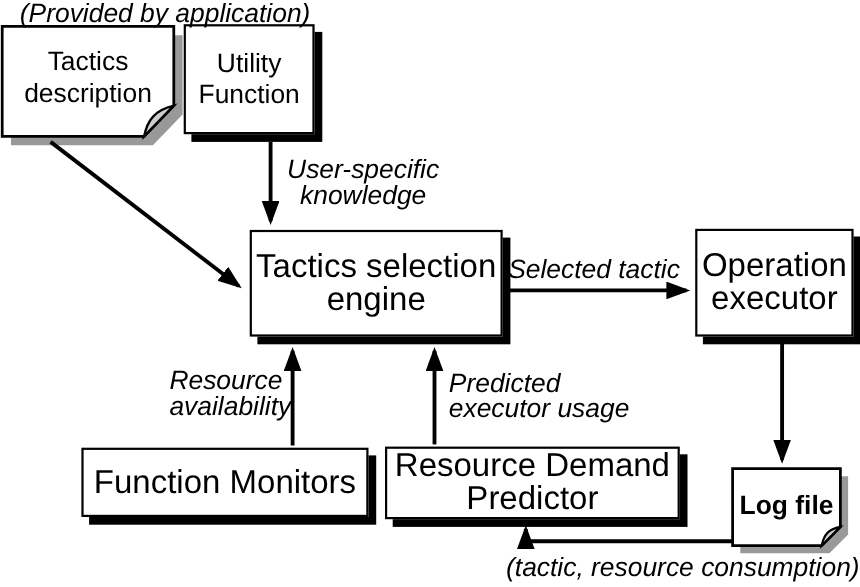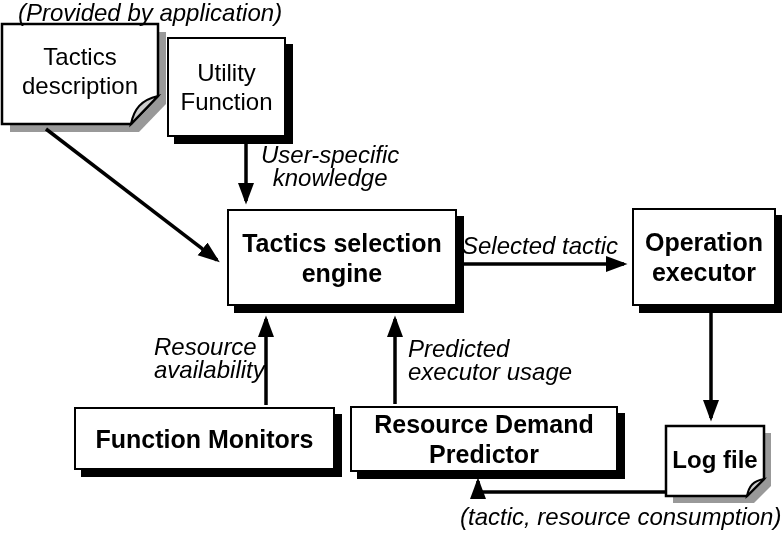--- a/index.html
+++ b/index.html
@@ -9,21 +9,21 @@
   }
   svg.layer { position:absolute; left:0; top:0; width:782px; height:534px; }
   .box {
     position:absolute; box-sizing:border-box; background:#fff;
     border:2.5px solid #000; box-shadow:7px 7px 0 #000;
     display:flex; align-items:center; justify-content:center;
   }
   .box .lbl, .notetext .lbl {
     white-space:pre-line; text-align:center; line-height:29px; font-size:24px;
   }
-  .box.bold .lbl { font-weight:bold; font-size:25px; line-height:30px; }
+  .box.bold .lbl { font-weight:normal; font-size:30px; line-height:30px; }
   .notetext {
     position:absolute; display:flex; align-items:center; justify-content:center;
   }
   .ann {
     position:absolute; font-style:italic; font-size:24px; line-height:23px;
     white-space:pre-line;
   }
 </style>
 </head>
 <body>
@@ -51,21 +51,21 @@
 
     <path d="M46,129 L217,260" stroke="#000" stroke-width="3.5" fill="none" marker-end="url(#ah)"></path>
     <path d="M246,129 L246,201" stroke="#000" stroke-width="3.5" fill="none" marker-end="url(#ah)"></path>
     <path d="M458,264 L624,264" stroke="#000" stroke-width="3.5" fill="none" marker-end="url(#ah)"></path>
     <path d="M711,309 L711,418" stroke="#000" stroke-width="3.5" fill="none" marker-end="url(#ah)"></path>
     <path d="M266,405 L266,319" stroke="#000" stroke-width="3.5" fill="none" marker-end="url(#ah)"></path>
     <path d="M395,404 L395,319" stroke="#000" stroke-width="3.5" fill="none" marker-end="url(#ah)"></path>
     <path d="M666,492 L478,492 L478,481" stroke="#000" stroke-width="3.5" fill="none" marker-end="url(#ah)"></path>
   </svg>
 
-  <div class="box" style="left:167px; top:37px; width:119px; height:100px;">
+  <div class="box" style="left:167px; top:22px; width:119px; height:100px;">
     <span class="lbl">Utility
 Function</span>
   </div>
 
   <div class="box bold" style="left:227px; top:209px; width:230px; height:97px;">
     <span class="lbl">Tactics selection
 engine</span>
   </div>
 
   <div class="box bold" style="left:632px; top:208px; width:144px; height:98px;">

